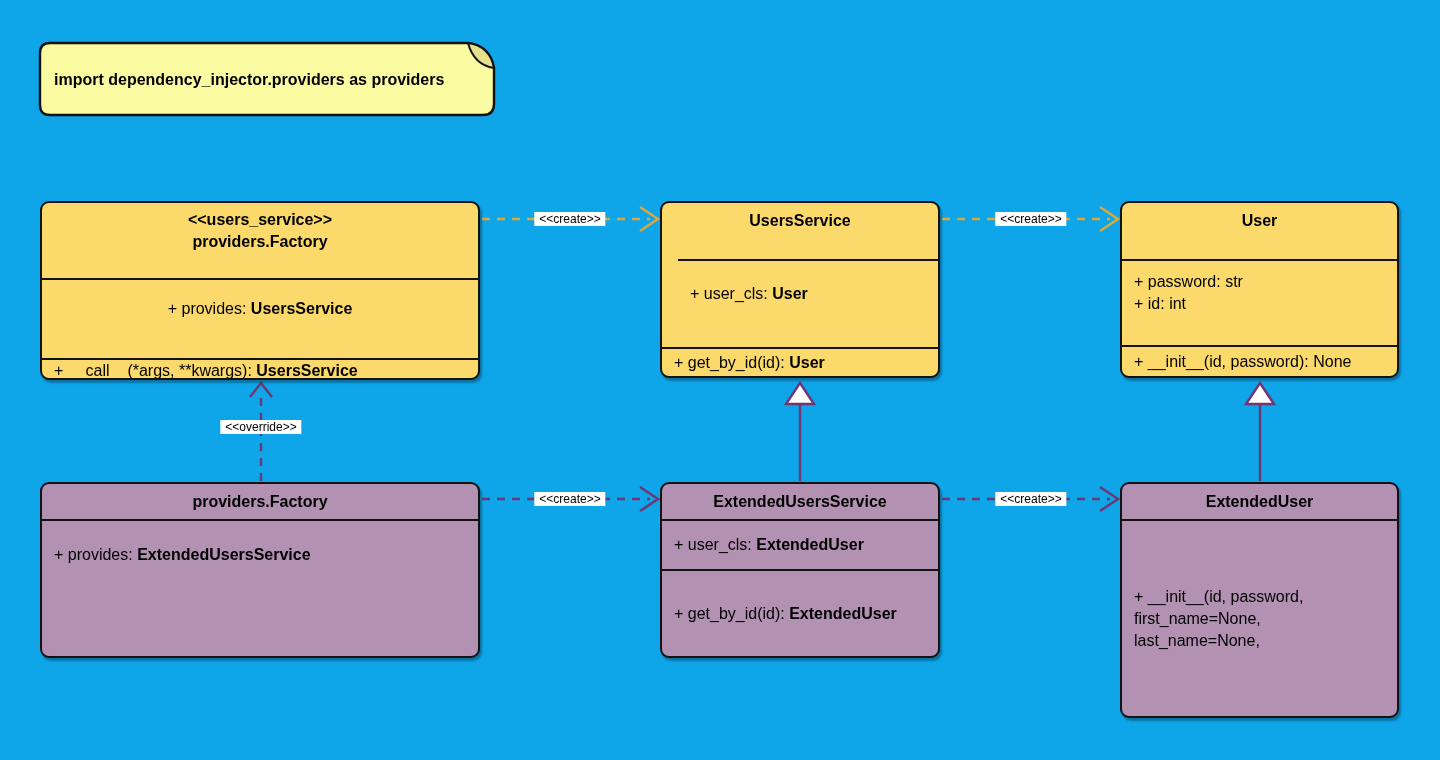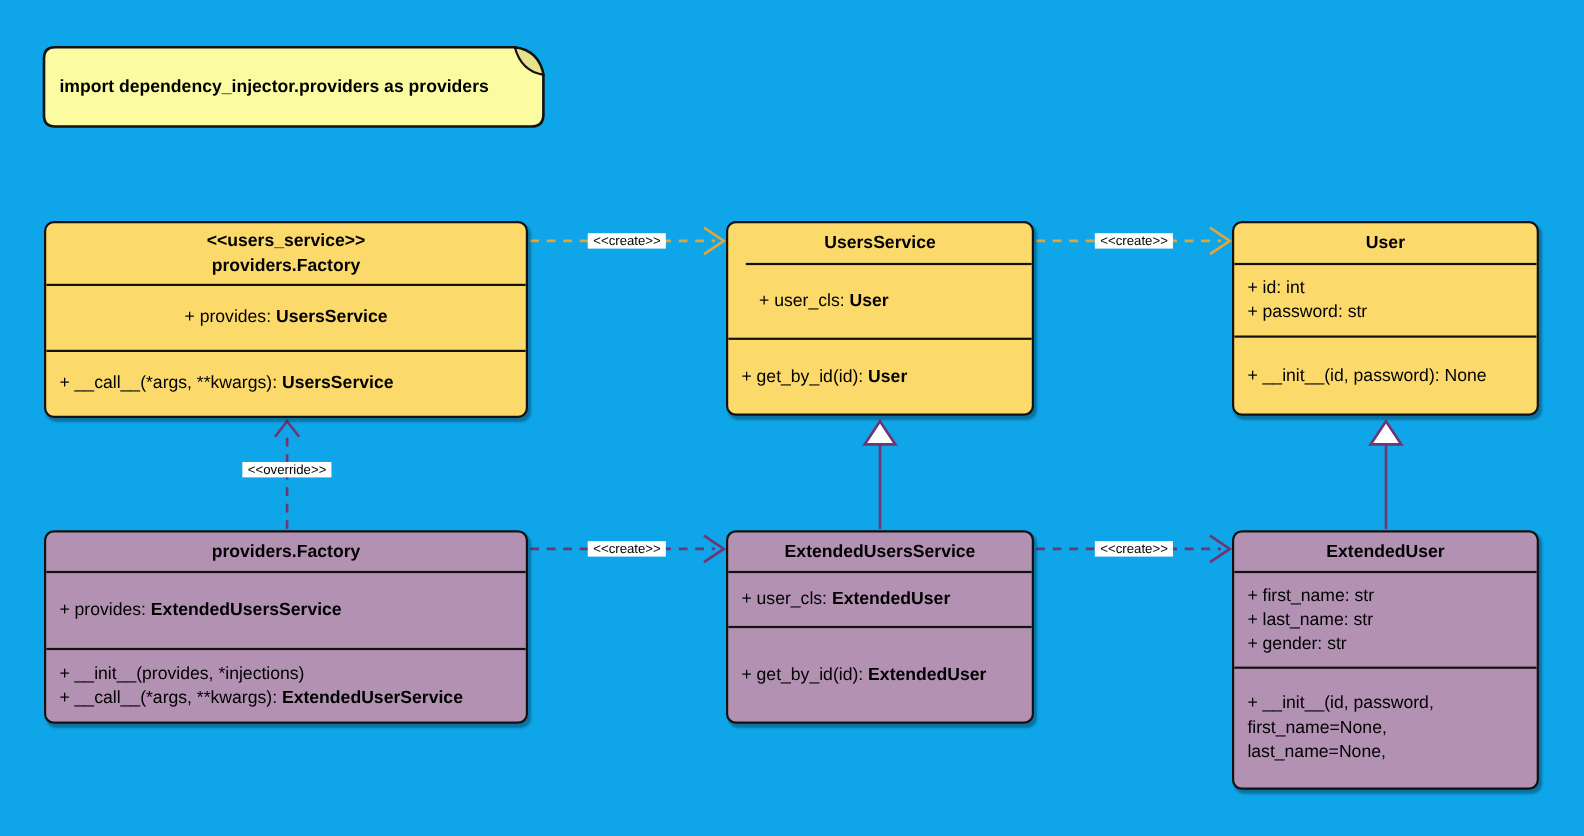--- a/index.html
+++ b/index.html
@@ -22,21 +22,21 @@
   
   .uml-box{
     position:absolute;
     border:2px solid #121212;
     border-radius:9px;
     box-shadow:2px 3px 2px rgba(0,0,0,0.30);
     display:flex;flex-direction:column;
     overflow:hidden;
     box-sizing:border-box;
   }
-  .uml-box.yellow{background:#FBD96B;}
+  .uml-box.yellow{background:#FBD96B;gap:20px;}
   .uml-box.purple{background:#B391B3;}
   .uml-title{
     display:flex;flex-direction:column;justify-content:center;align-items:center;
     font-weight:bold;font-size:16px;flex:0 0 auto;
   }
   .uml-sec{
     border-top:2px solid #121212;
     display:flex;flex-direction:column;justify-content:center;
     padding:0 12px;font-size:16px;flex:0 0 auto;
     box-sizing:border-box;
@@ -133,62 +133,53 @@
     <div class="uml-sec last">
         <div class="memberline"><span>+ get_by_id(id): </span><span class="b">User</span></div>
       </div>
   </div>
 
   <div class="uml-box yellow" style="left:1120px;top:201px;width:279px;height:177px;">
     <div class="uml-title" style="height:36px;">
         <div class="memberline"><span>User</span></div>
       </div>
     <div class="uml-sec" style="height:66px;">
+        <div class="memberline"><span>+ password: str</span></div>
         <div class="memberline"><span>+ id: int</span></div>
-        <div class="memberline"><span>+ password: str</span></div>
       </div>
     <div class="uml-sec last">
         <div class="memberline"><span>+ __init__(id, password): None</span></div>
       </div>
   </div>
 
   <div class="uml-box purple" style="left:40px;top:482px;width:440px;height:176px;">
     <div class="uml-title" style="height:35px;">
         <div class="memberline"><span>providers.Factory</span></div>
       </div>
     <div class="uml-sec" style="height:70px;">
         <div class="memberline"><span>+ provides: </span><span class="b">ExtendedUsersService</span></div>
-      </div>
-    <div class="uml-sec last">
-        <div class="memberline"><span>+ __init__(provides, *injections)</span></div>
-        <div class="memberline"><span>+ __call__(*args, **kwargs): </span><span class="b">ExtendedUserService</span></div>
       </div>
   </div>
 
   <div class="uml-box purple" style="left:660px;top:482px;width:280px;height:176px;">
     <div class="uml-title" style="height:35px;">
         <div class="memberline"><span>ExtendedUsersService</span></div>
       </div>
     <div class="uml-sec" style="height:50px;">
         <div class="memberline"><span>+ user_cls: </span><span class="b">ExtendedUser</span></div>
       </div>
     <div class="uml-sec last">
         <div class="memberline"><span>+ get_by_id(id): </span><span class="b">ExtendedUser</span></div>
       </div>
   </div>
 
   <div class="uml-box purple" style="left:1120px;top:482px;width:279px;height:236px;">
     <div class="uml-title" style="height:35px;">
         <div class="memberline"><span>ExtendedUser</span></div>
       </div>
-    <div class="uml-sec" style="height:87px;">
-        <div class="memberline"><span>+ first_name: str</span></div>
-        <div class="memberline"><span>+ last_name: str</span></div>
-        <div class="memberline"><span>+ gender: str</span></div>
-      </div>
     <div class="uml-sec last">
         <div class="memberline"><span>+ __init__(id, password,</span></div>
         <div class="memberline"><span>first_name=None,</span></div>
         <div class="memberline"><span>last_name=None,</span></div>
       </div>
   </div>
 
 </div>
 
 </body></html>

